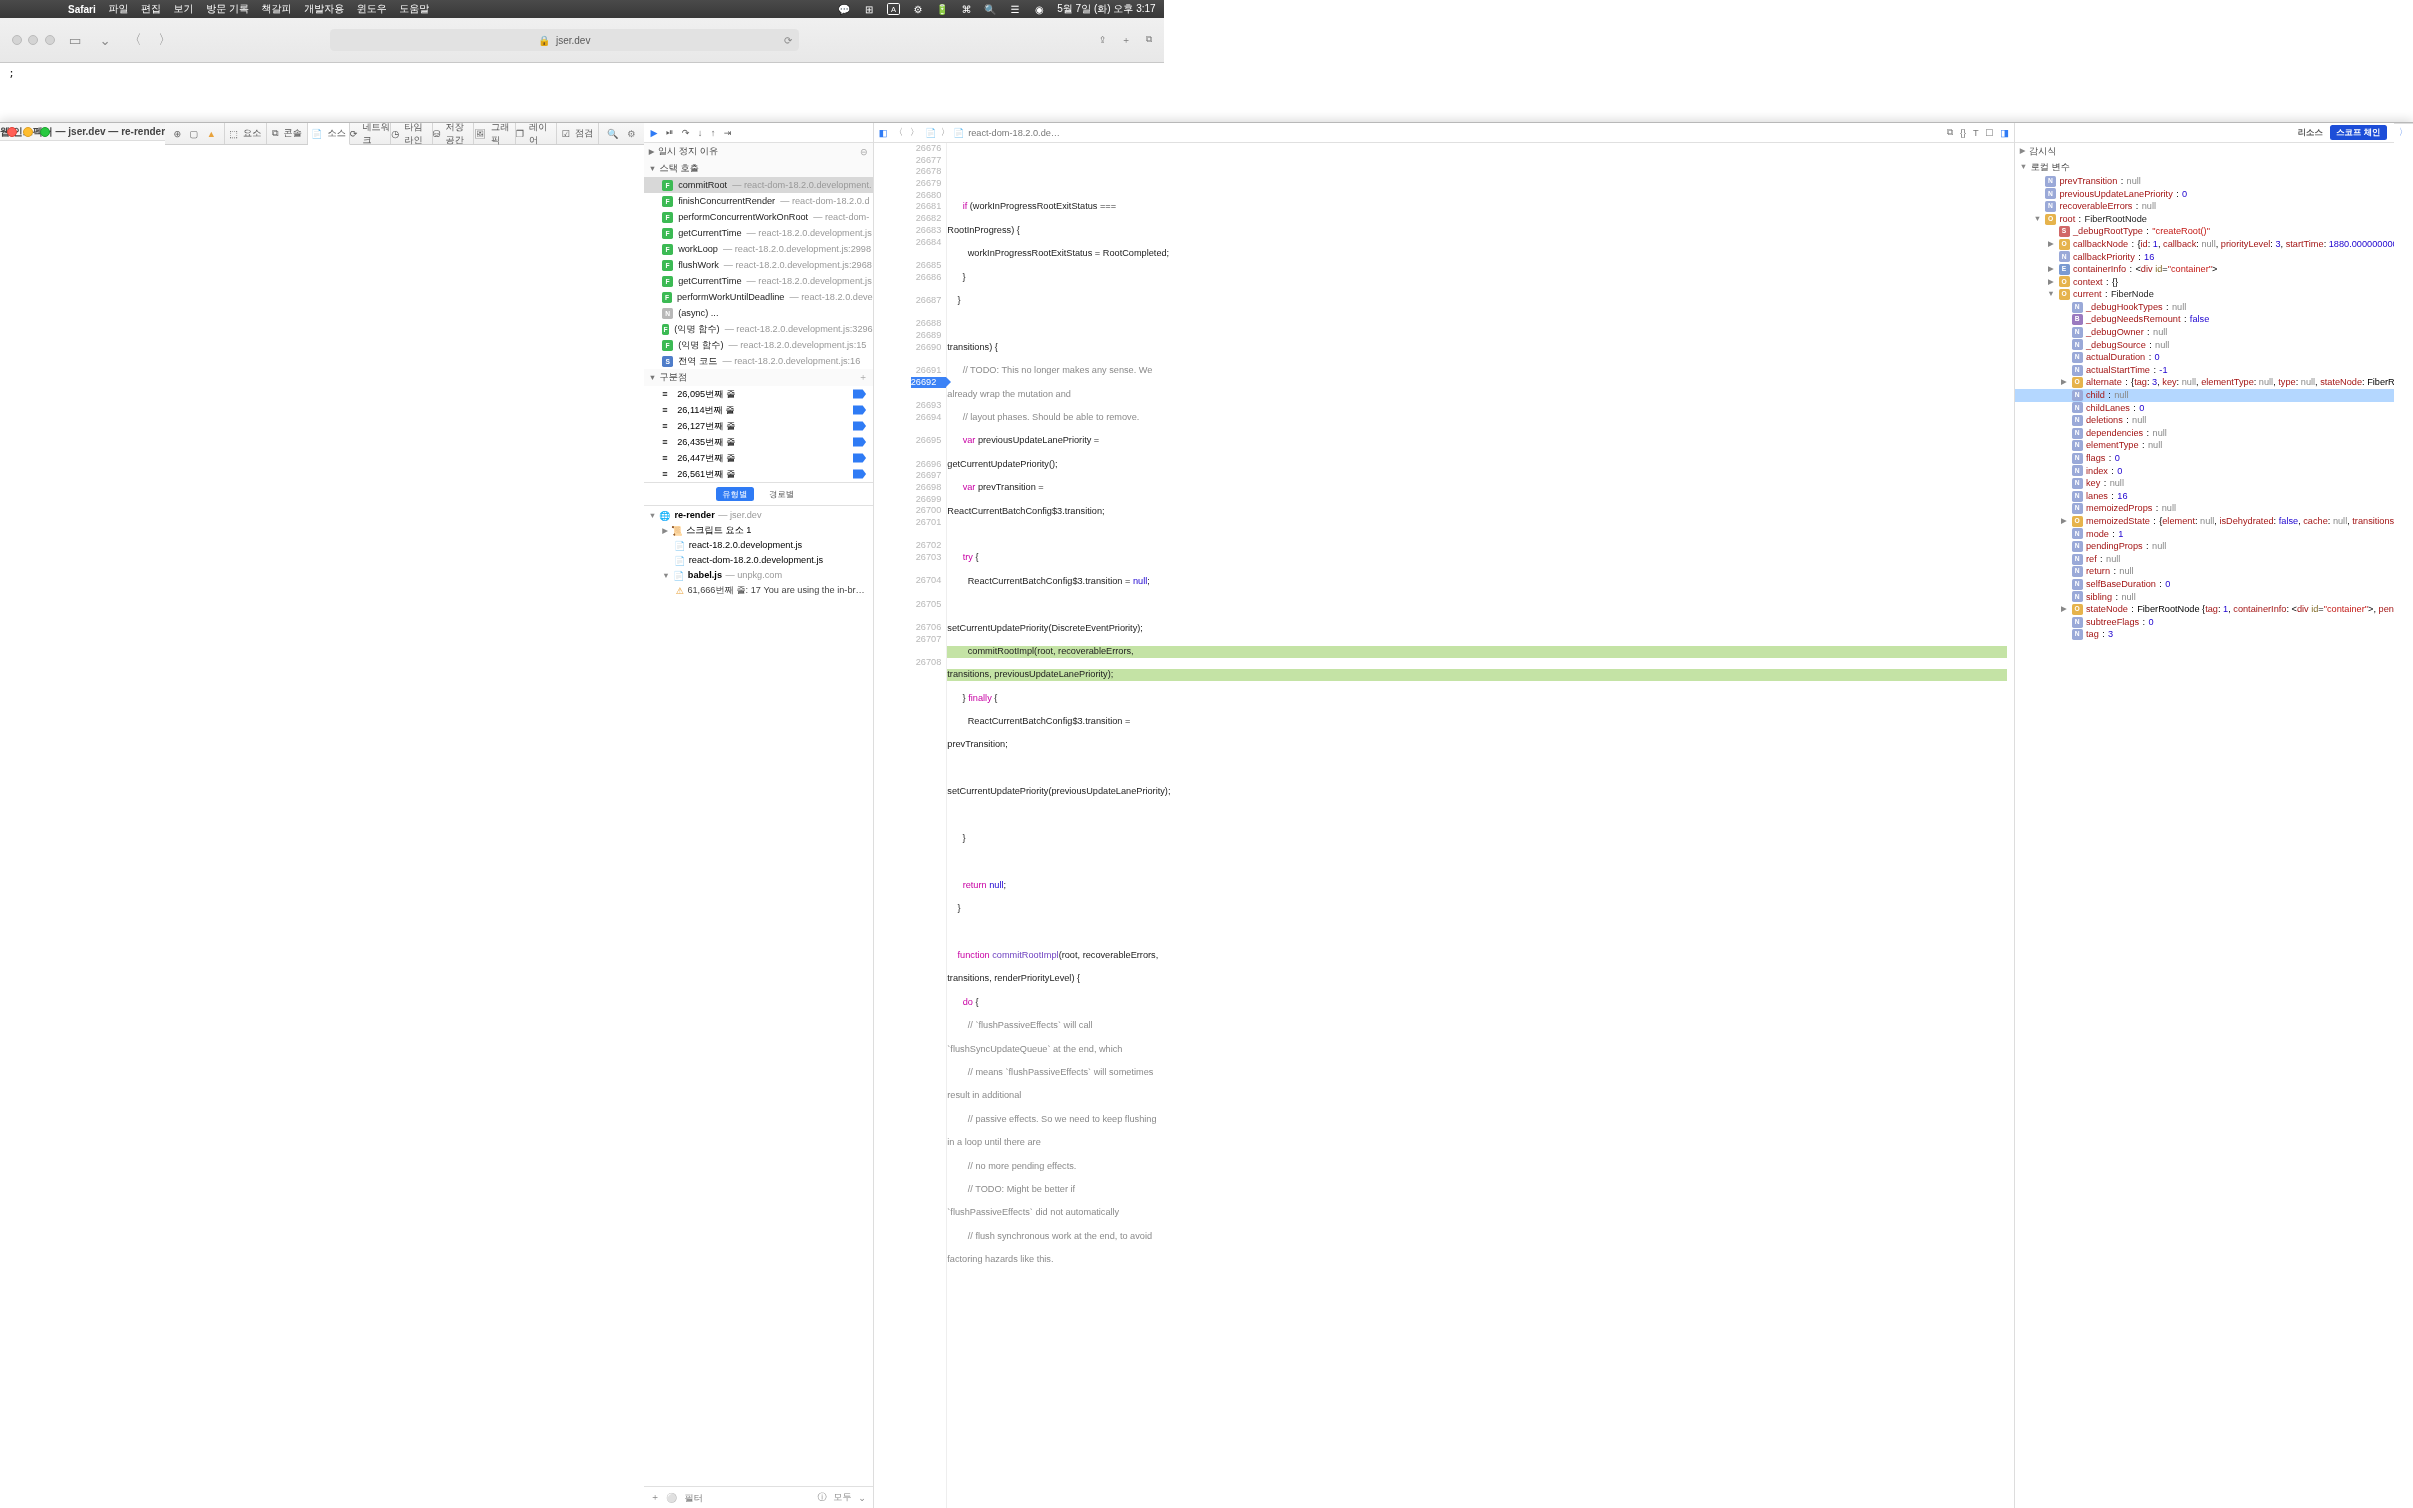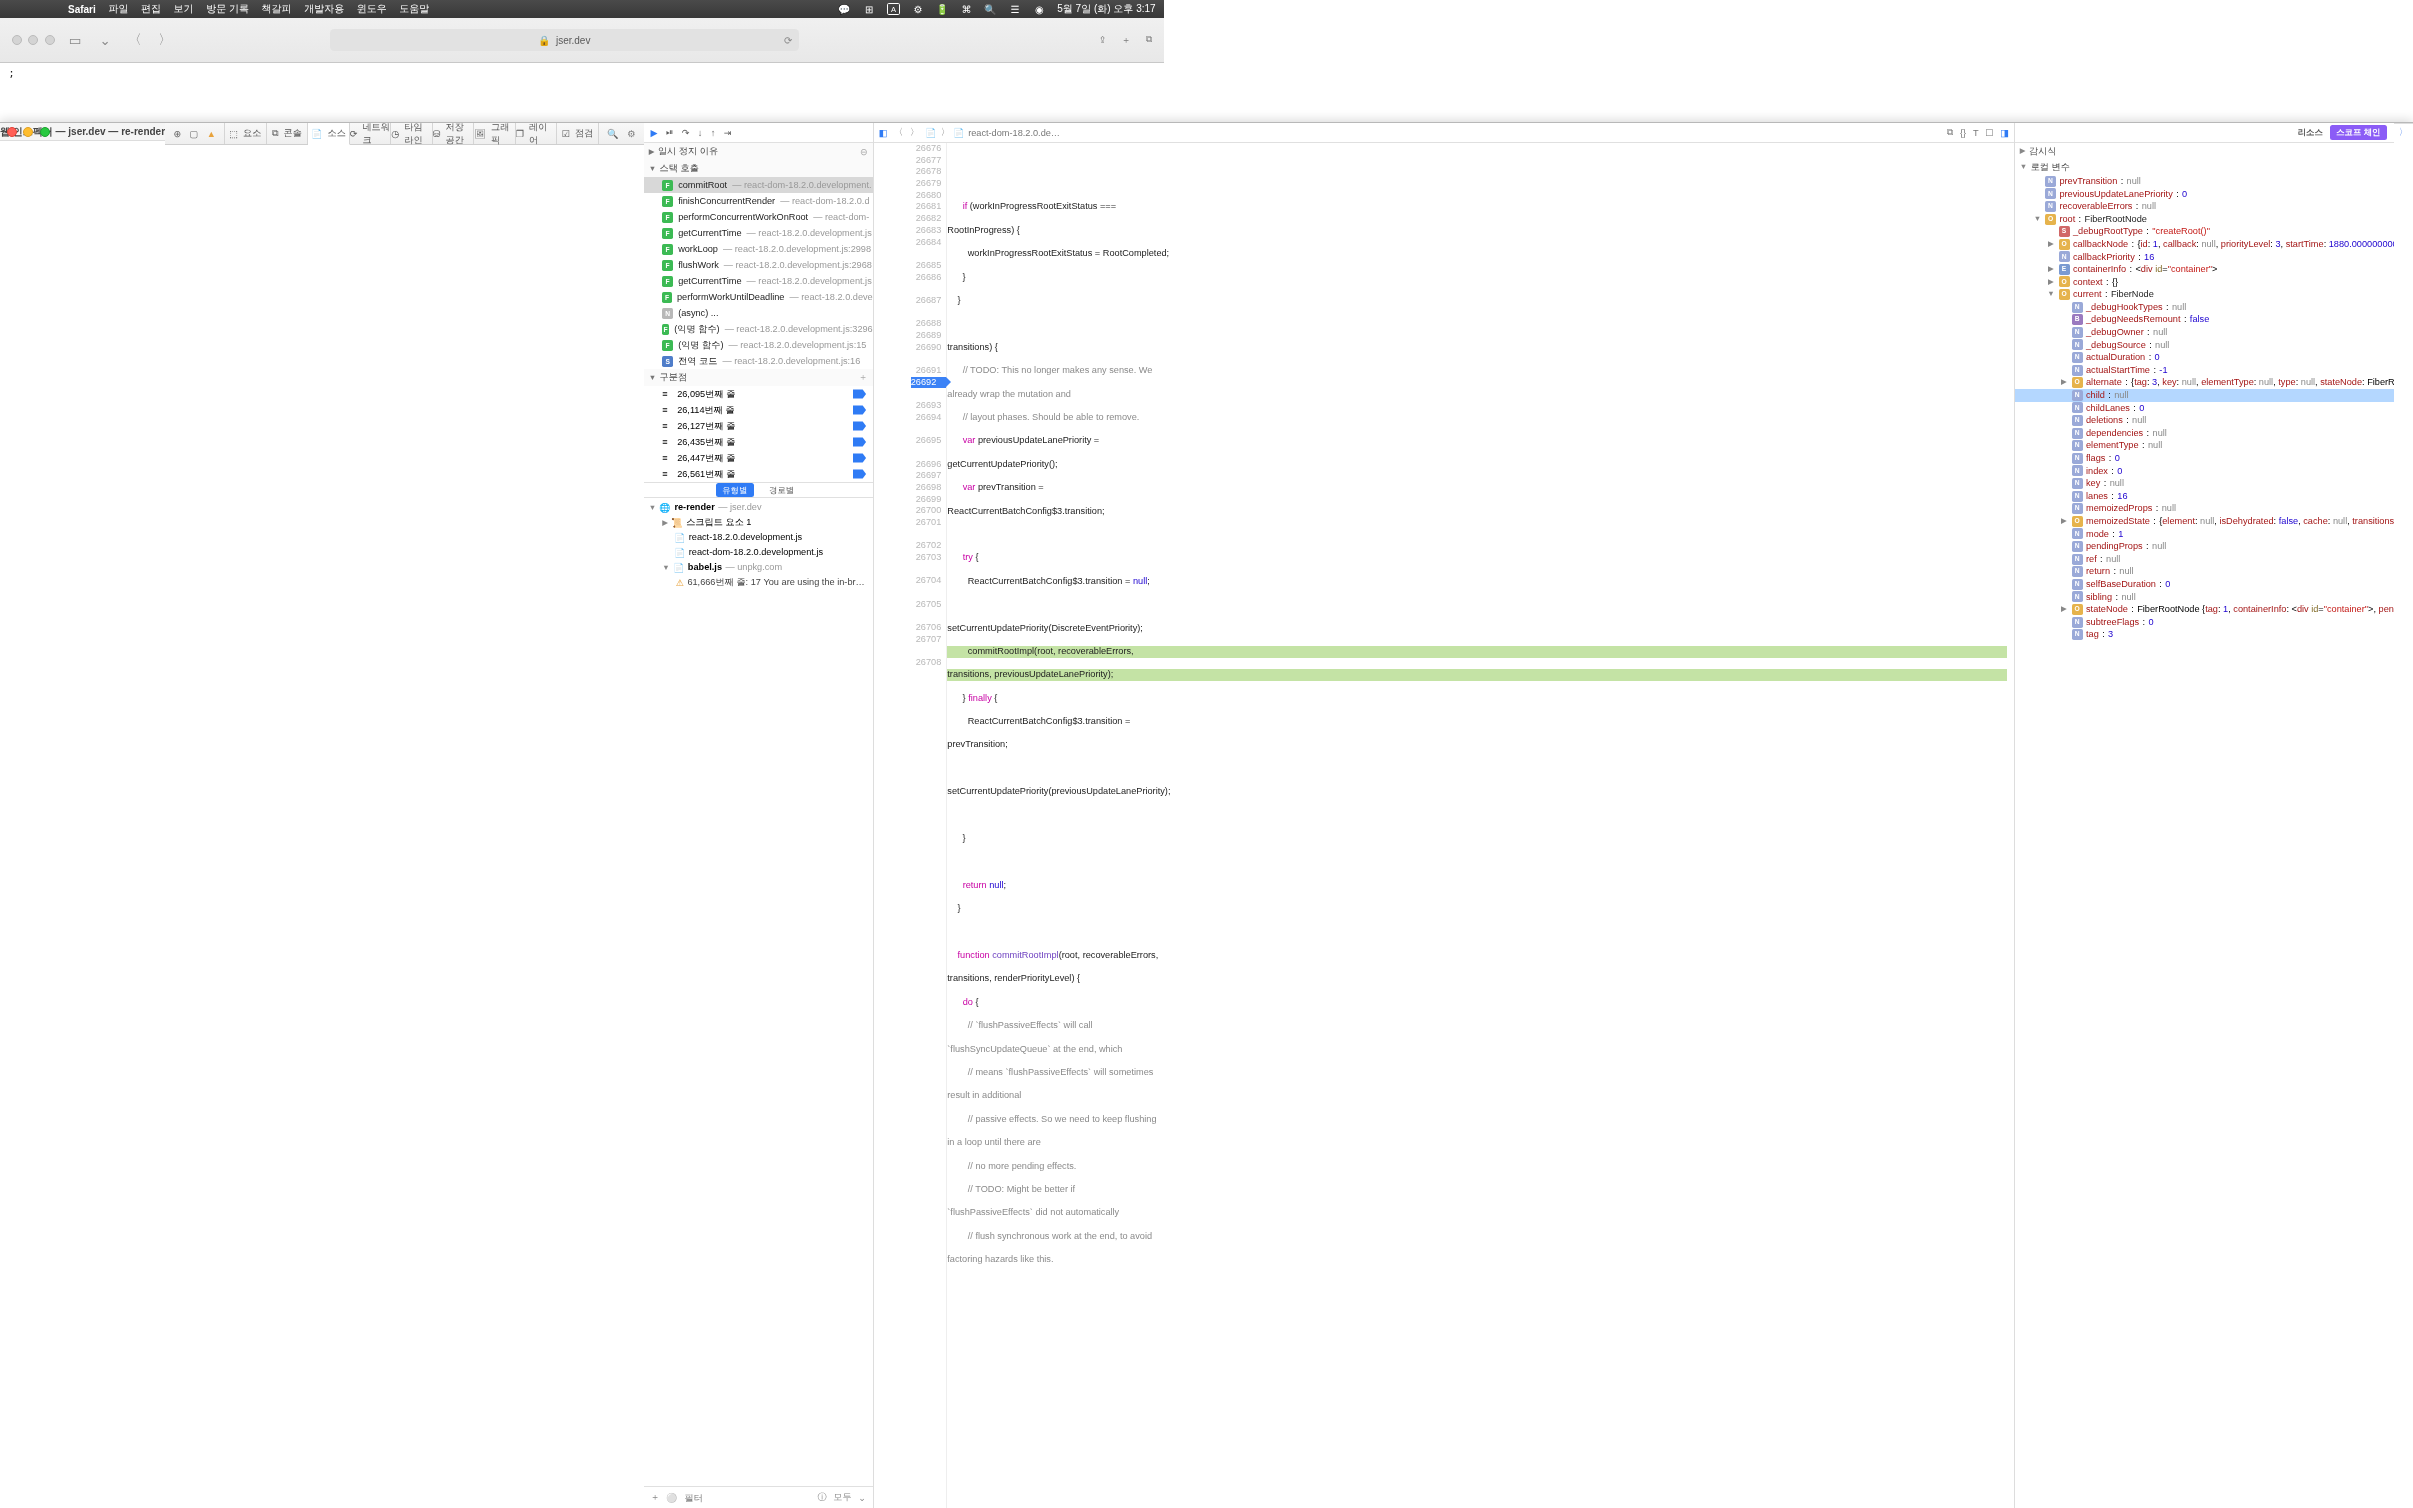--- a/index.html
+++ b/index.html
@@ -44,21 +44,21 @@
 .section-h { height: 17px; display: flex; align-items: center; padding: 0 5px; color: #444; font-weight: 400; gap: 3.4px; background: #fafafa;}
 .section-h .disc { color: #777; font-size: 7.5px;}
 .stack { overflow: hidden; }
 .stack-row { height: 16px; display: flex; align-items: center; padding-left: 18.4px; gap: 5px; white-space: nowrap; overflow: hidden; text-overflow: ellipsis; }
 .stack-row.sel { background: #d8d8d8; }
 .stack-row .ficon { width: 11px; height: 11px; border-radius: 1.7px; display: inline-flex; align-items: center; justify-content: center; font-size: 6.7px; font-weight: 700; color: #fff;}
 .fi-green{background:#3cba54;} .fi-gray{background:#b8b8b8;} .fi-blue{background:#4f7dc9;}
 .stack-row b{font-weight:400;color:#222;} .stack-row .dim{color:#999;}
 .bp-row { height: 16px; display:flex;align-items:center;padding-left:18.4px;gap:5px; }
 .bp-row .arrow { width:13.4px;height:9.2px;background:#2f7bf5;clip-path:polygon(0 0,75% 0,100% 50%,75% 100%,0 100%);}
-.bp-tog { height: 16px; display:flex;align-items:center;justify-content:center;gap:8.4px;border-top:0.8px solid #e0e0e0;border-bottom:0.8px solid #e0e0e0;}
+.bp-tog { height: 24px; display:flex;align-items:center;justify-content:center;gap:8.4px;border-top:0.8px solid #e0e0e0;border-bottom:0.8px solid #e0e0e0;}
 .pill{padding:1.7px 6.7px;border-radius:2.5px;font-size:8.4px;background:#2f7bf5;color:#fff;} .pill.off{background:transparent;color:#555;}
 .files { flex:1;overflow:auto;padding:1.7px 0;}
 .files .frow{height:15px;display:flex;align-items:center;gap:3.4px;padding-left:5px;white-space:nowrap;}
 .files .indent1{padding-left:18.4px;} .files .indent2{padding-left:32px;}
 .files .dim{color:#999;}
 .files .warn{color:#444;white-space:nowrap;overflow:hidden;text-overflow:ellipsis;}
 .sl-foot{height:22px;border-top:0.8px solid #e0e0e0;display:flex;align-items:center;gap:6.7px;padding:0 6.7px;color:#888;}
 .sl-foot input{flex:1;border:none;outline:none;font-size:9.2px;background:transparent;}
 
 
@@ -73,21 +73,21 @@
 .gutter .hl::after{content:"";position:absolute;right:-5px;top:0;border-top:5.9px solid transparent;border-bottom:5.9px solid transparent;border-left:5px solid #3b82f6;}
 .src{flex:1;white-space:pre;color:#222;padding-right:6.7px;}
 .src .cl{height:11.7px;}
 .src .exec{background:#c4e3a5;}
 .kw{color:#c800a4;} .fn{color:#6f42c1;} .cm{color:#8a8a8a;} .nul{color:#1c00cf;}
 
 
 .sidebar-r{width:379px;display:flex;flex-direction:column;font-size:9.2px;overflow:hidden;}
 .sidebar-r .toolbar{height:20px;border-bottom:0.8px solid #e0e0e0;display:flex;align-items:center;justify-content:flex-end;gap:6.7px;padding:0 6.7px;font-weight:bold;}
 .sidebar-r .toolbar .lbl{color:#555;font-size:8.4px;}
-.sidebar-r .toolbar .pill{background:#8b5cf6;color:#fff;}
+.sidebar-r .toolbar .pill{background:#1d4ed8;color:#fff;}
 .rtree{flex:1;overflow:auto;font-family:ui-monospace,Menlo,monospace;font-size:9.2px;line-height:12.6px;}
 .rh{padding:1.7px 5px;color:#444;display:flex;align-items:center;gap:3.4px;}
 .rh .disc{color:#888;font-size:7.5px;}
 .rrow{padding:0 0 0 5px;white-space:nowrap;display:flex;align-items:center;gap:3.4px;height:12.6px;}
 .rrow.selrow{background:#b4d7ff;}
 .badge{width:11px;height:11px;border-radius:1.7px;display:inline-flex;align-items:center;justify-content:center;font-size:6.7px;font-weight:700;color:#fff;flex-shrink:0;}
 .b-n{background:#9aa9d8;} .b-o{background:#e6b34c;} .b-s{background:#d16767;} .b-b{background:#9a7abf;} .b-e{background:#7a9ad1;}
 .rrow .disc{color:#888;font-size:7.5px;width:8.4px;display:inline-block;text-align:center;flex-shrink:0;}
 .k{color:#a31515;} .v-null{color:#888;} .v-num{color:#1c00cf;} .v-str{color:#c41a16;} .v-bool{color:#1c00cf;} .v-type{color:#222;} .tag{color:#a31515;} .attr{color:#836c28;}
 .pad1{padding-left:18.4px;} .pad2{padding-left:32px;} .pad3{padding-left:45px;}

